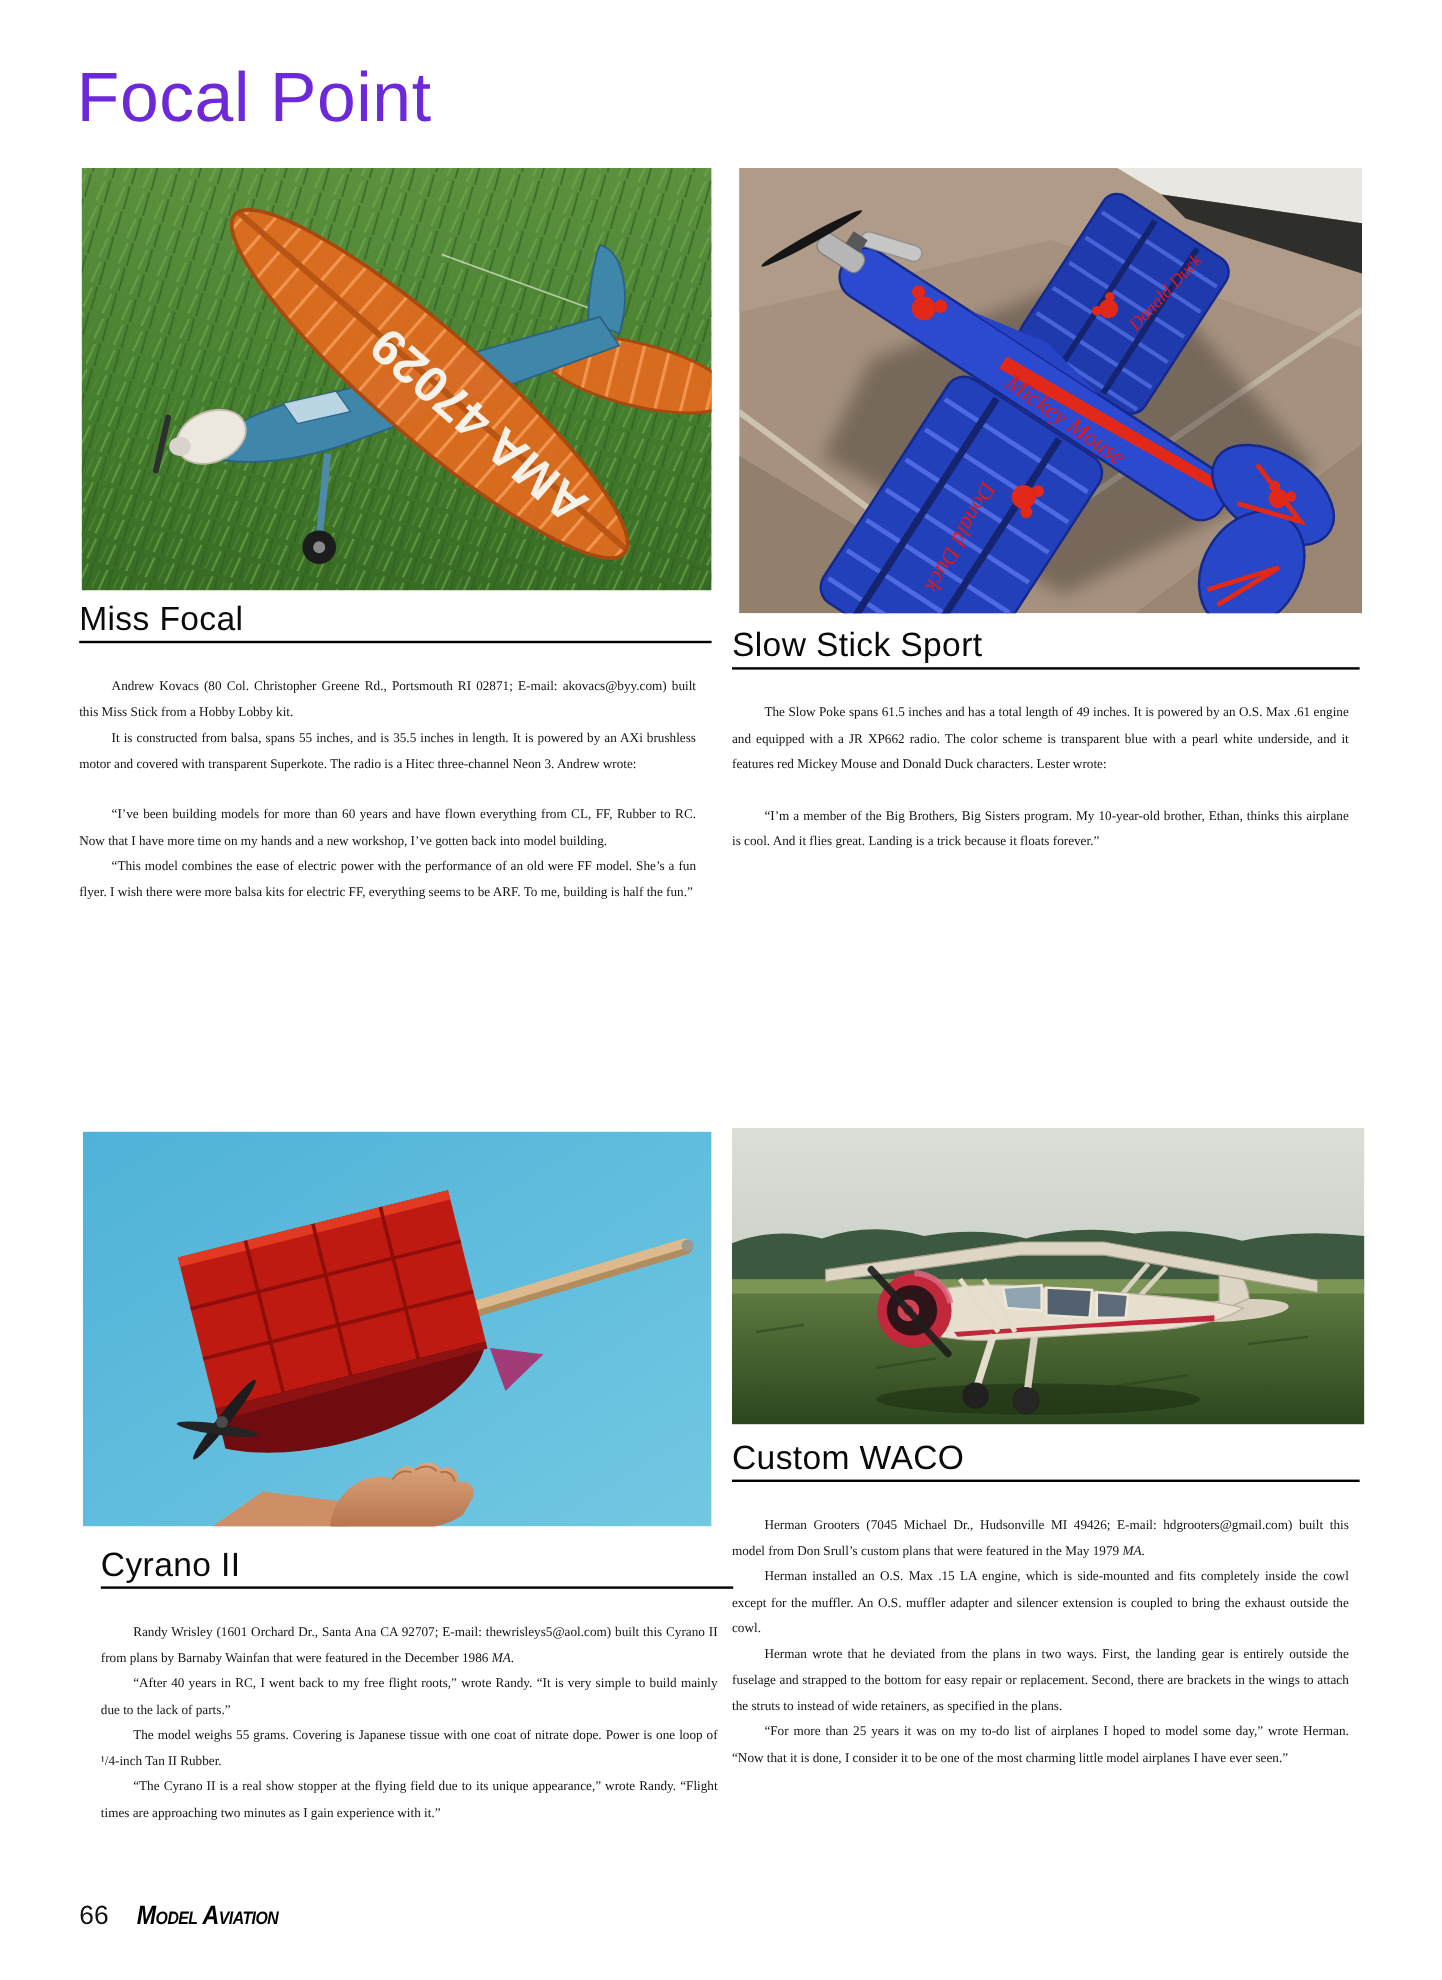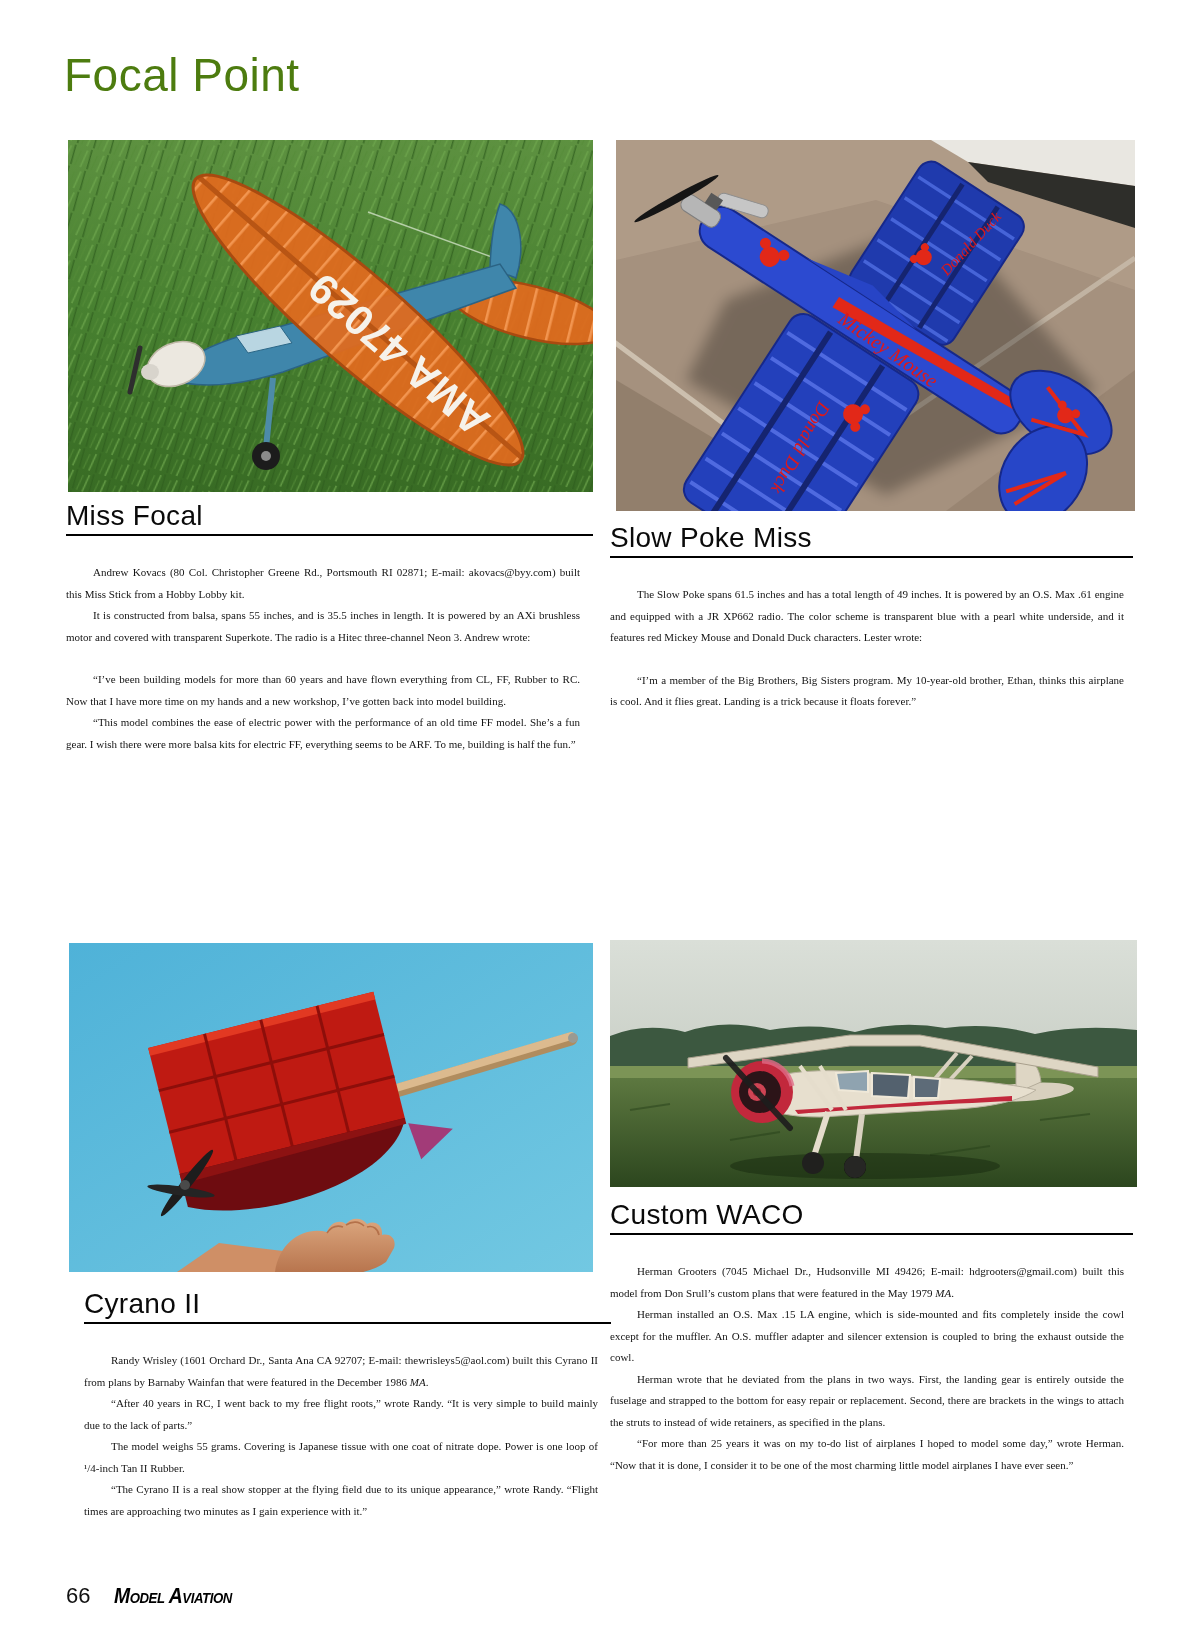--- a/index.html
+++ b/index.html
@@ -4,21 +4,21 @@
 <style>
   html,body{margin:0;padding:0;background:#888;}
   .page{
     position:relative;width:1202px;height:1650px;background:#ffffff;
     margin:0 auto;overflow:hidden;
     font-family:"Liberation Serif",serif;color:#141414;
   }
   .page-title{
     position:absolute;left:64px;top:48px;margin:0;
     font-family:"Liberation Sans",sans-serif;font-weight:400;
-    font-size:46px;letter-spacing:0.5px;color:#4d7c0f;
+    font-size:58px;letter-spacing:0.5px;color:#6d28d9;
   }
   figure.photo{position:absolute;margin:0;padding:0;line-height:0;}
   figure.photo svg{display:block;}
   section.article{position:absolute;}
   .article-heading{
     margin:0;font-family:"Liberation Sans",sans-serif;font-weight:400;
     font-size:28px;line-height:31px;letter-spacing:0.3px;color:#0a0a0a;
     border-bottom:2px solid #000;padding-bottom:3px;
   }
   .article-body{margin-top:26px;}
@@ -317,26 +317,26 @@
       </g>
     </svg>
   </figure>
 
   <section class="article" style="left:66px;top:500px;width:527px;">
     <h2 class="article-heading">Miss Focal</h2>
     <div class="article-body body-width">
       <p>Andrew Kovacs (80 Col. Christopher Greene Rd., Portsmouth RI 02871; E-mail: akovacs@byy.com) built this Miss Stick from a Hobby Lobby kit.</p>
       <p>It is constructed from balsa, spans 55 inches, and is 35.5 inches in length. It is powered by an AXi brushless motor and covered with transparent Superkote. The radio is a Hitec three-channel Neon 3. Andrew wrote:</p>
       <p class="gap-before">“I’ve been building models for more than 60 years and have flown everything from CL, FF, Rubber to RC. Now that I have more time on my hands and a new workshop, I’ve gotten back into model building.</p>
-      <p>“This model combines the ease of electric power with the performance of an old time FF model. She’s a fun gear. I wish there were more balsa kits for electric FF, everything seems to be ARF. To me, building is half the fun.”</p>
+      <p>“This model combines the ease of electric power with the performance of an old were FF model. She’s a fun flyer. I wish there were more balsa kits for electric FF, everything seems to be ARF. To me, building is half the fun.”</p>
     </div>
   </section>
 
   <section class="article" style="left:610px;top:522px;width:523px;">
-    <h2 class="article-heading">Slow Poke Miss</h2>
+    <h2 class="article-heading">Slow Stick Sport</h2>
     <div class="article-body body-width">
       <p>The Slow Poke spans 61.5 inches and has a total length of 49 inches. It is powered by an O.S. Max .61 engine and equipped with a JR XP662 radio. The color scheme is transparent blue with a pearl white underside, and it features red Mickey Mouse and Donald Duck characters. Lester wrote:</p>
       <p class="gap-before">“I’m a member of the Big Brothers, Big Sisters program. My 10-year-old brother, Ethan, thinks this airplane is cool. And it flies great. Landing is a trick because it floats forever.”</p>
     </div>
   </section>
 
   <section class="article" style="left:84px;top:1288px;width:527px;">
     <h2 class="article-heading">Cyrano II</h2>
     <div class="article-body body-width">
       <p><span>Randy Wrisley (1601 Orchard Dr., Santa Ana CA 92707; E-mail: thewrisleys5@aol.com) built this Cyrano II from plans by Barnaby Wainfan that were featured in the December 1986 </span><i>MA</i><span>.</span></p>

